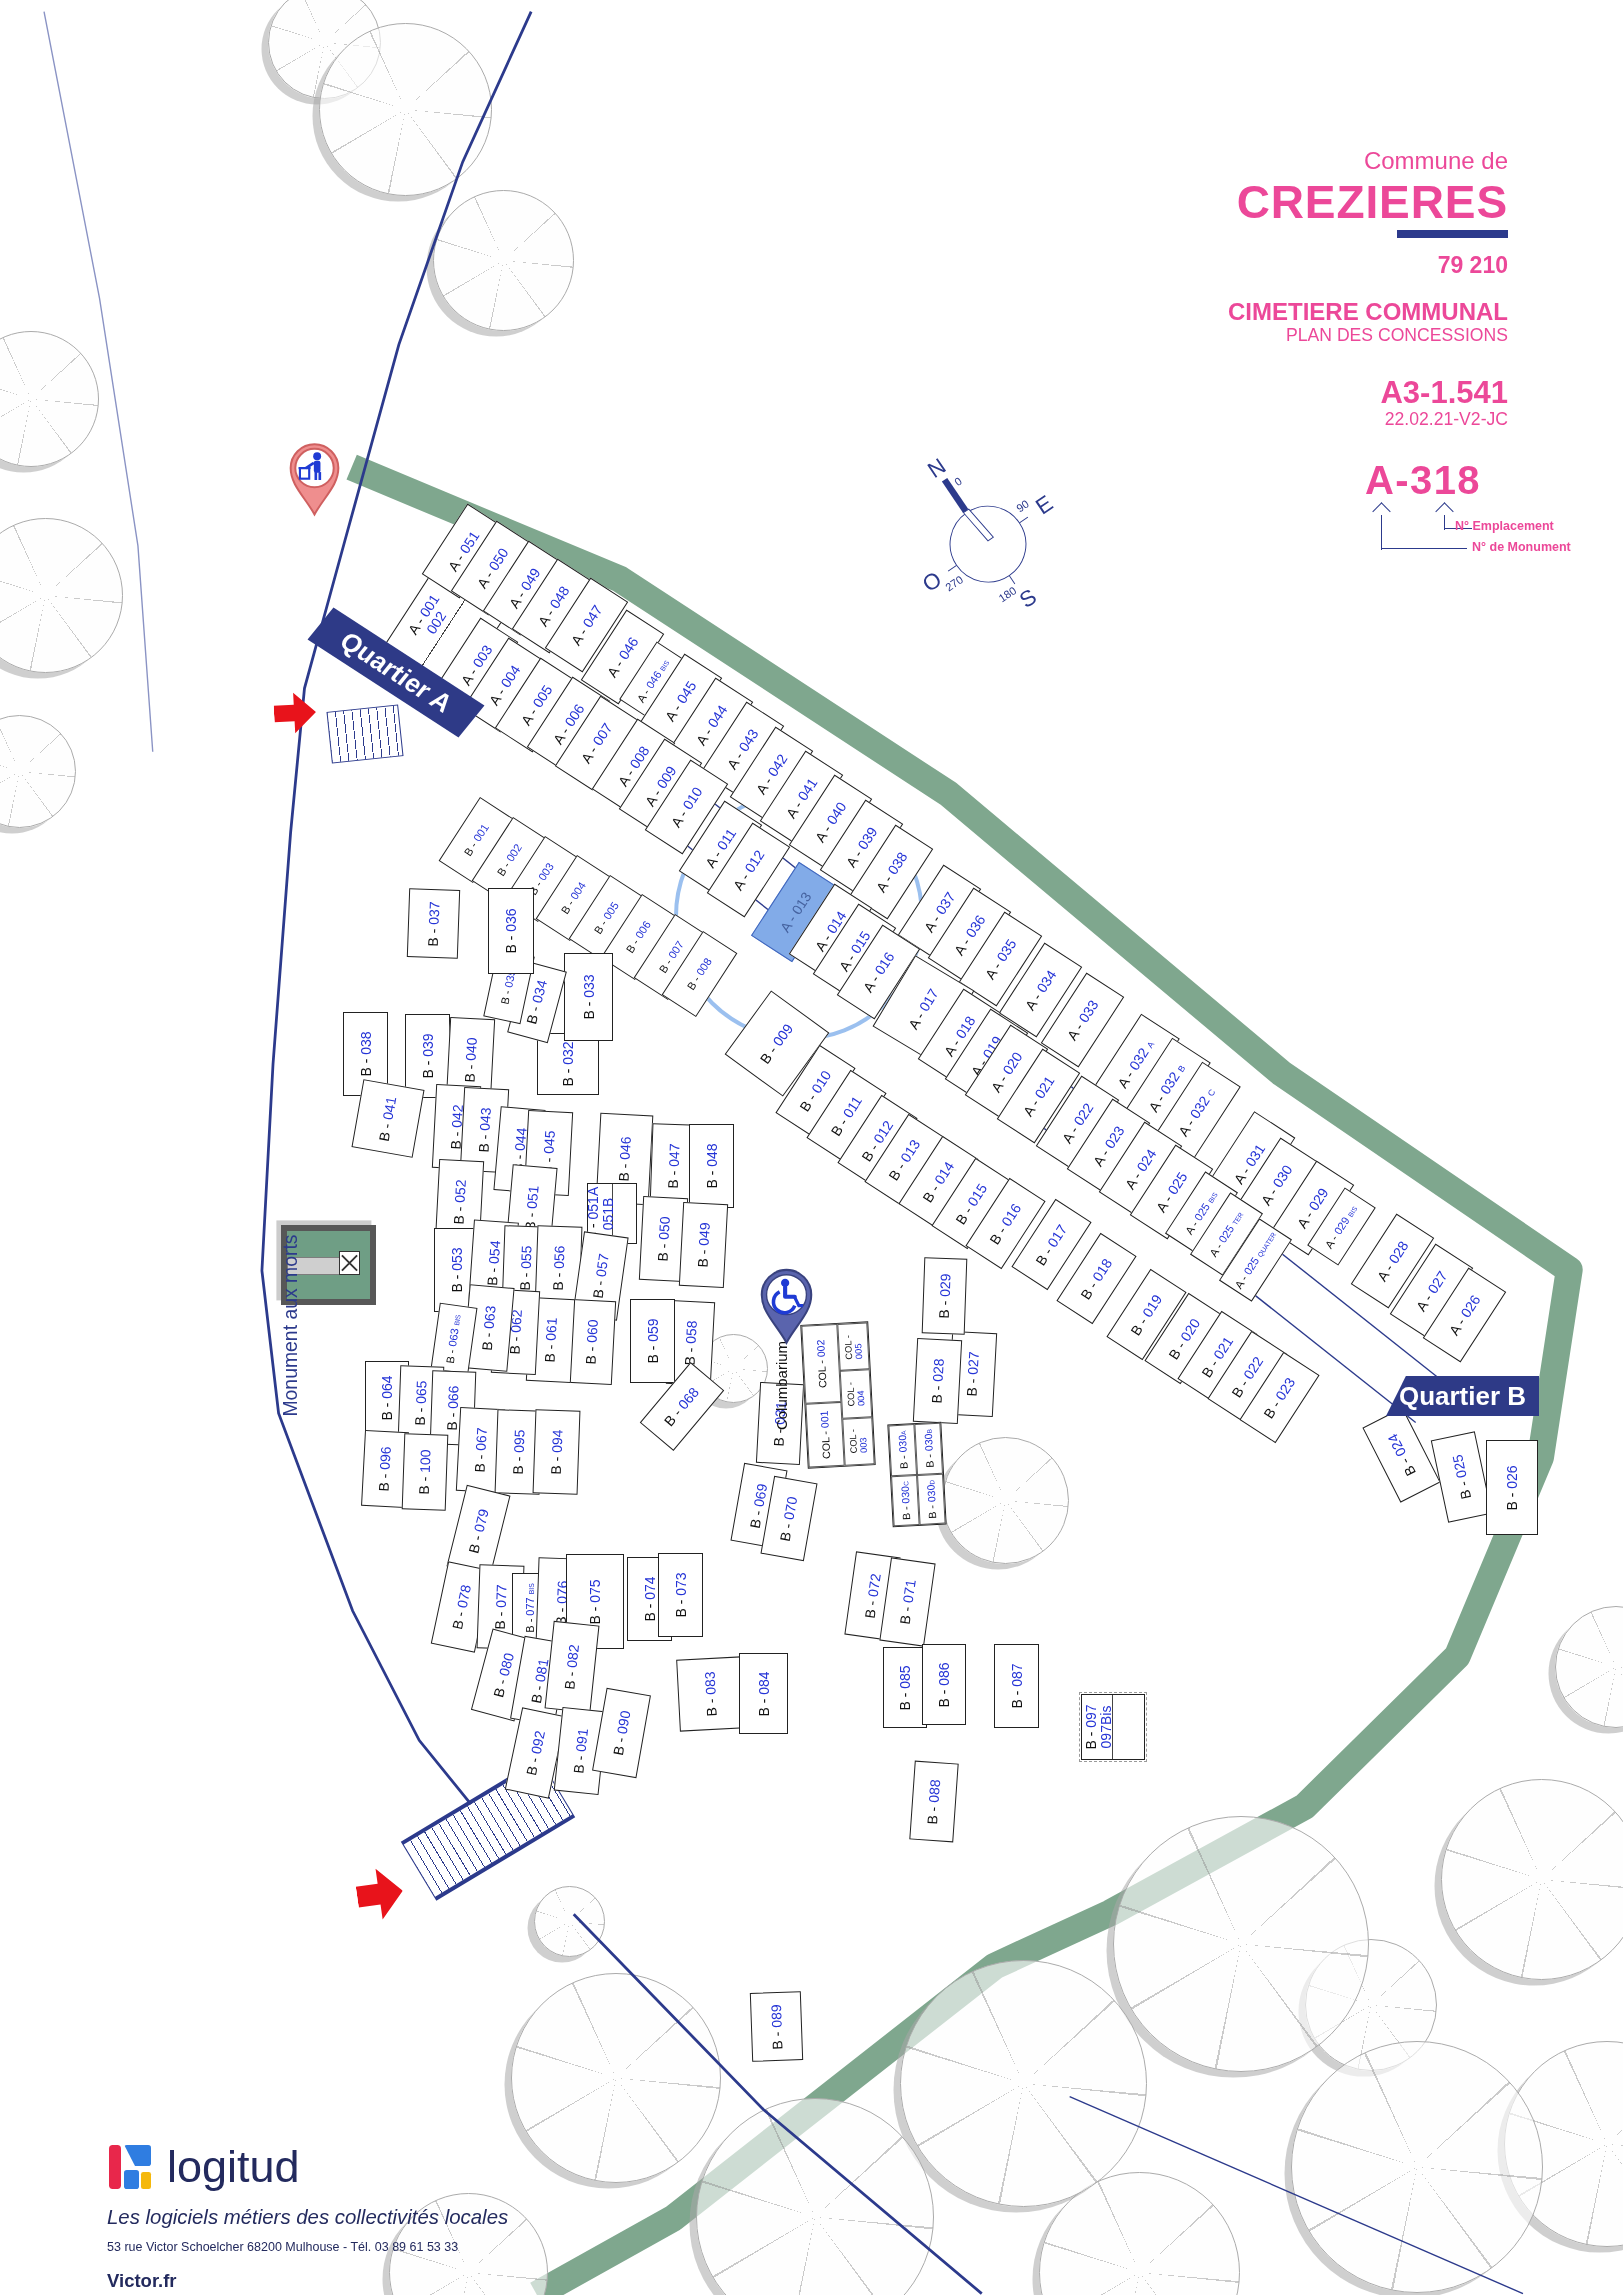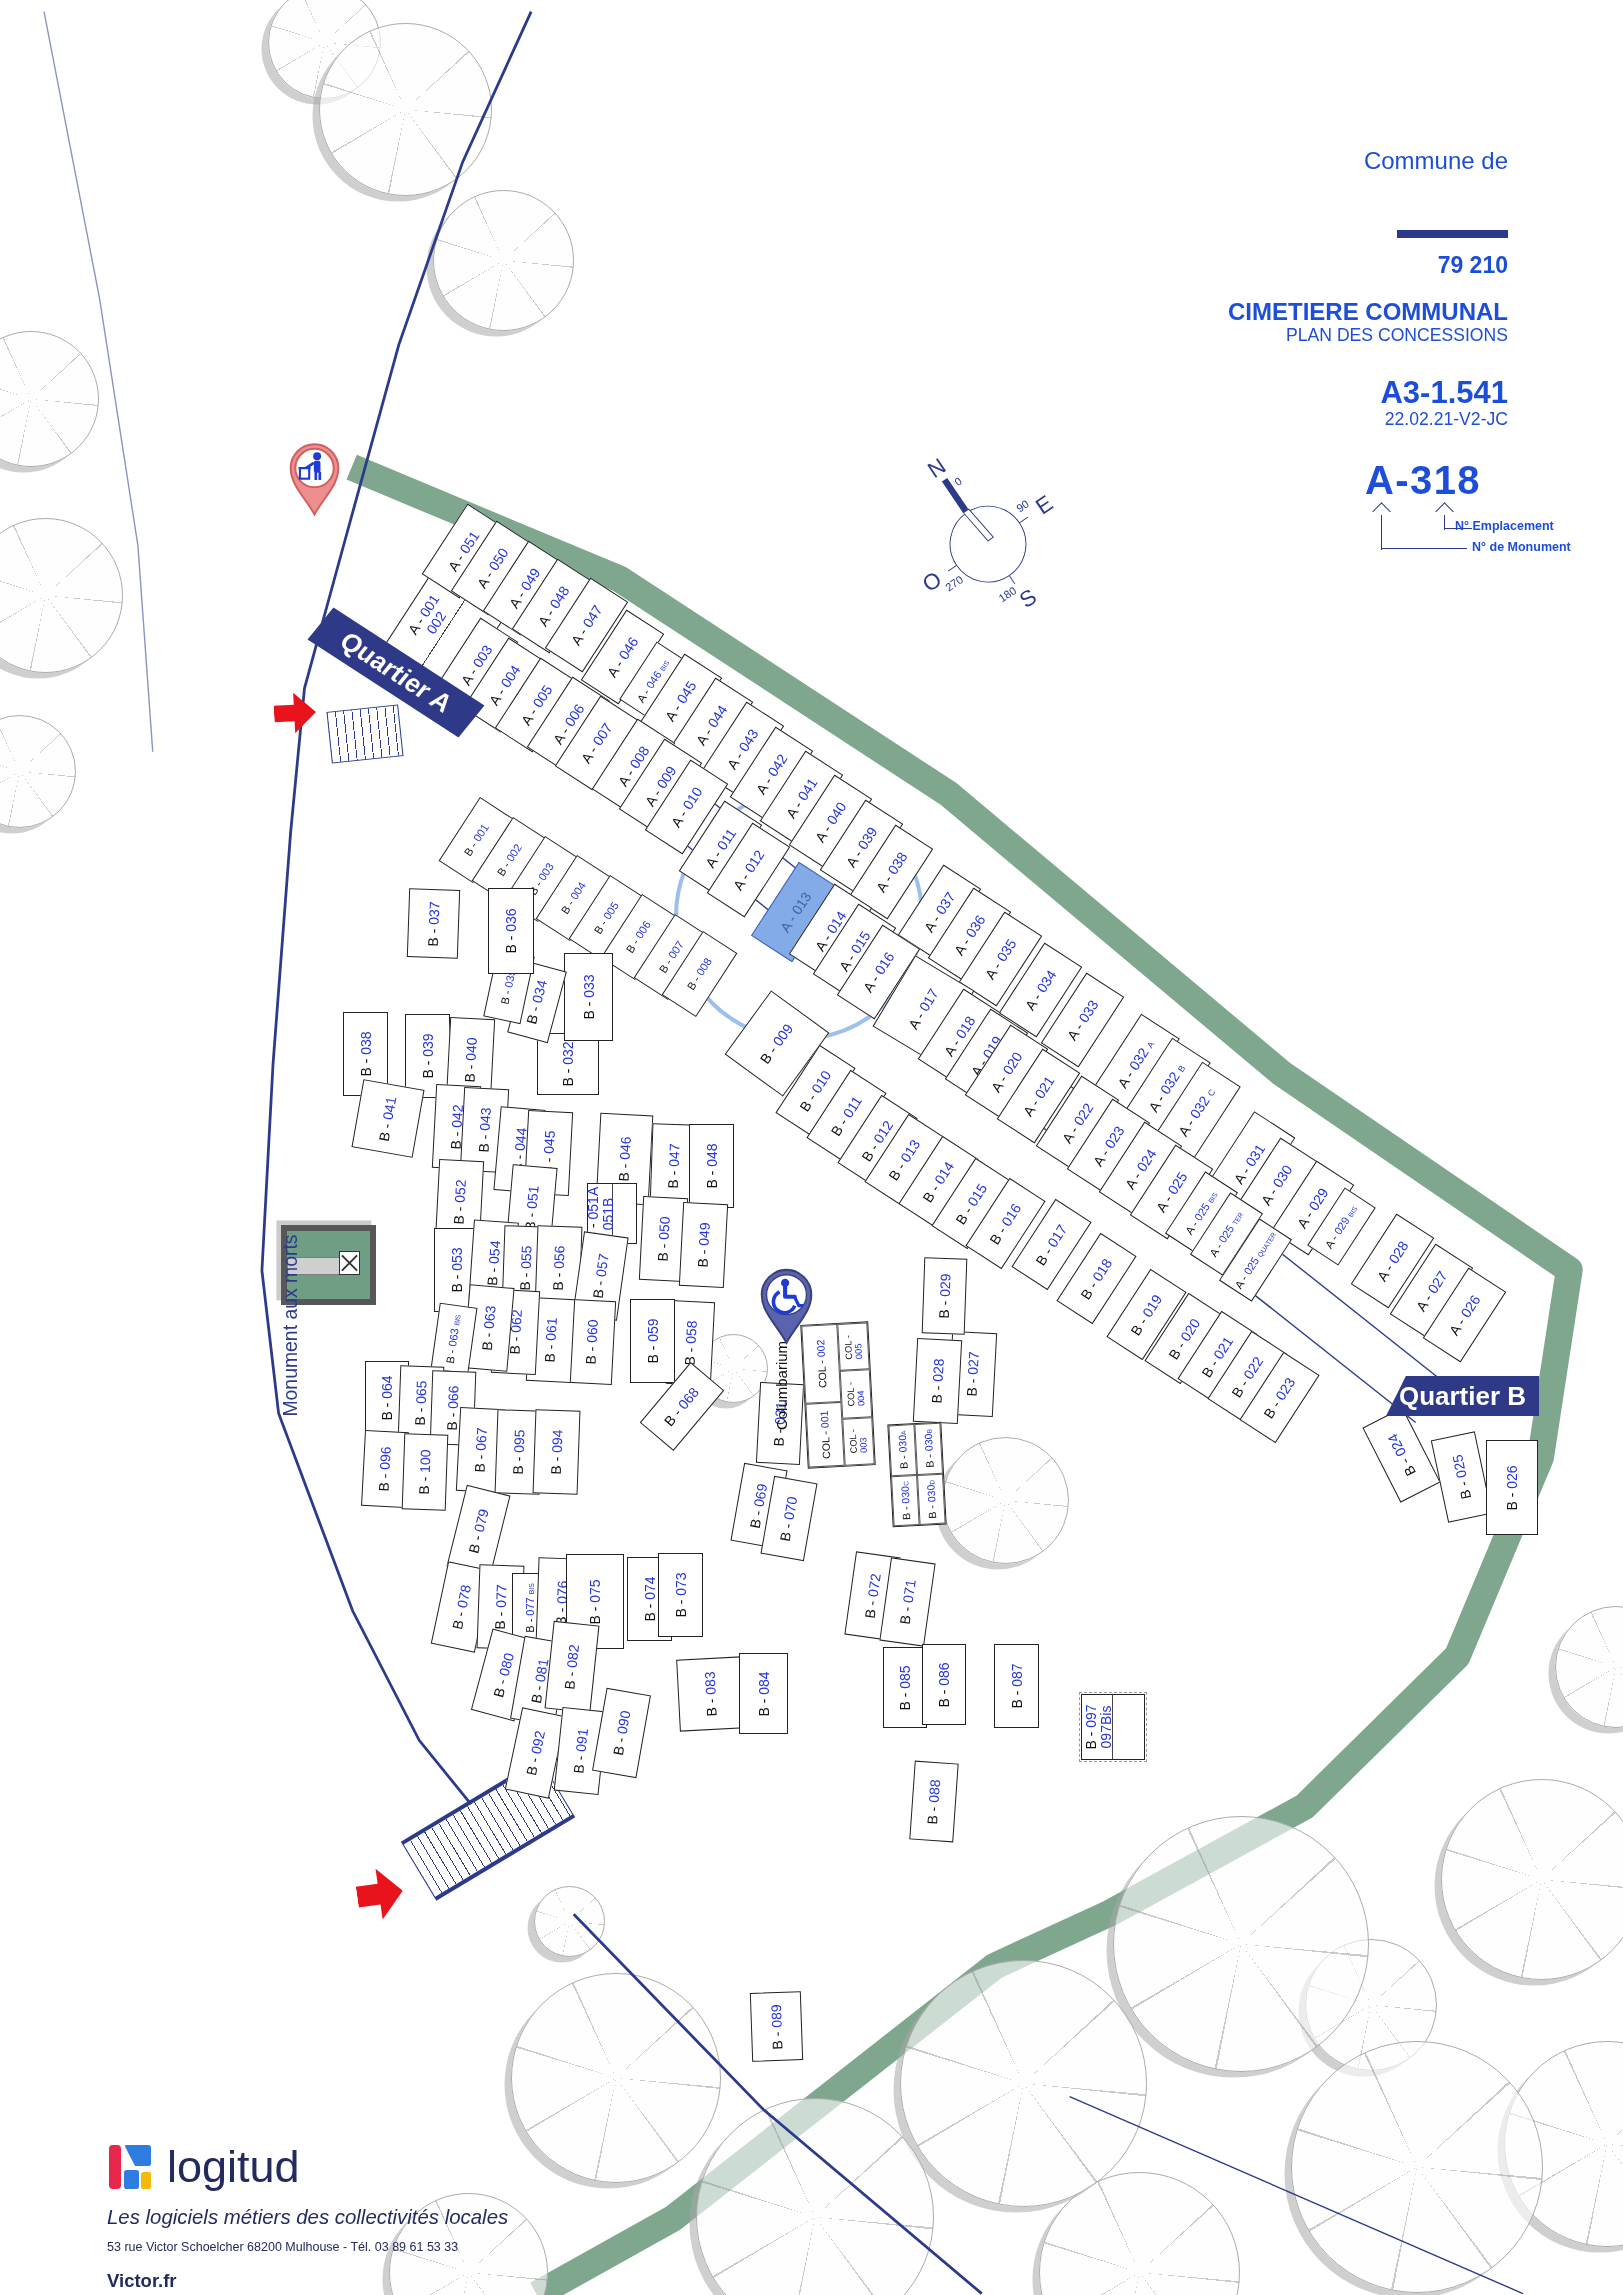--- a/index.html
+++ b/index.html
@@ -44,21 +44,21 @@
          clip-path:polygon(0% 32%,48% 32%,48% 6%,100% 50%,48% 94%,48% 68%,0% 68%);}
   
   .pin{position:absolute;z-index:8;}
   
   .monument{position:absolute;z-index:4;background:#6f9e85;border:6.5px solid #575757;box-sizing:border-box;
             box-shadow:-4.6px -4.6px 0 rgba(170,170,170,.6);}
   .monument .walk{position:absolute;left:0;top:38%;width:66%;height:26%;background:#cfcfcf;border:1.4px solid #7d7d7d;box-sizing:border-box;}
   .monument .flag{position:absolute;left:63%;top:30%;width:21px;height:24px;background:#fff;border:1.9px solid #333;box-sizing:border-box;}
   .monument .flag svg{width:100%;height:100%;}
   
-  .hdr{position:absolute;color:#1d4ed8;z-index:9;}
+  .hdr{position:absolute;color:#ec4899;z-index:9;}
   .r{text-align:right;}
   
   .chev{position:absolute;width:12px;height:12px;border-top:1.9px solid #2c3a8c;border-left:1.9px solid #2c3a8c;transform:rotate(45deg);z-index:9;}
   .vline{position:absolute;width:1.4px;background:#2c3a8c;z-index:9;}
   .hline{position:absolute;height:1.4px;background:#2c3a8c;z-index:9;}
   
   .logo{position:absolute;width:48px;height:48px;border-radius:8.3px;overflow:hidden;z-index:9;}
   .logo .a{position:absolute;left:6%;top:4%;width:26%;height:92%;background:#e8274b;border-radius:3.7px;}
   .logo .b{position:absolute;left:38%;top:4%;width:56%;height:44%;background:#2f7de1;clip-path:polygon(0 0,100% 0,100% 100%,40% 100%);border-radius:2.8px;}
   .logo .c{position:absolute;left:38%;top:56%;width:30%;height:40%;background:#2f7de1;border-radius:2.8px;}
@@ -172,20 +172,21 @@
         <text x="108" y="-18" font-size="24" text-anchor="middle">90</text>
         <text x="6" y="162" font-size="48" text-anchor="middle">S</text>
         <text x="-26" y="122" font-size="24" text-anchor="middle">180</text>
         <text x="-146" y="16" font-size="48" text-anchor="middle">O</text>
         <text x="-108" y="38" font-size="24" text-anchor="middle">270</text>
       </g>
     </g>
   </svg>
 
   <div class="hdr r" style="left:1203px;top:147px;width:305px;font-size:24px">Commune de</div>
+  <div class="hdr r" style="left:1203px;top:175px;width:305px;font-size:46px;font-weight:bold;letter-spacing:0.9px">CREZIERES</div>
   <div class="hdr" style="left:1397px;top:230px;width:111px;height:7.9px;background:#2c3a8c"></div>
   <div class="hdr r" style="left:1203px;top:252px;width:305px;font-size:23px;font-weight:bold">79 210</div>
   <div class="hdr r" style="left:1203px;top:298px;width:305px;font-size:24px;font-weight:bold">CIMETIERE COMMUNAL</div>
   <div class="hdr r" style="left:1203px;top:325px;width:305px;font-size:17.6px">PLAN DES CONCESSIONS</div>
   <div class="hdr r" style="left:1203px;top:375px;width:305px;font-size:31px;font-weight:bold">A3-1.541</div>
   <div class="hdr r" style="left:1203px;top:409px;width:305px;font-size:17.6px">22.02.21-V2-JC</div>
 
   <div class="hdr" style="left:1365px;top:458px;font-size:40px;font-weight:bold;letter-spacing:1.4px">A-318</div>
   <div class="chev" style="left:1375px;top:505px"></div>
   <div class="chev" style="left:1438px;top:505px"></div>

